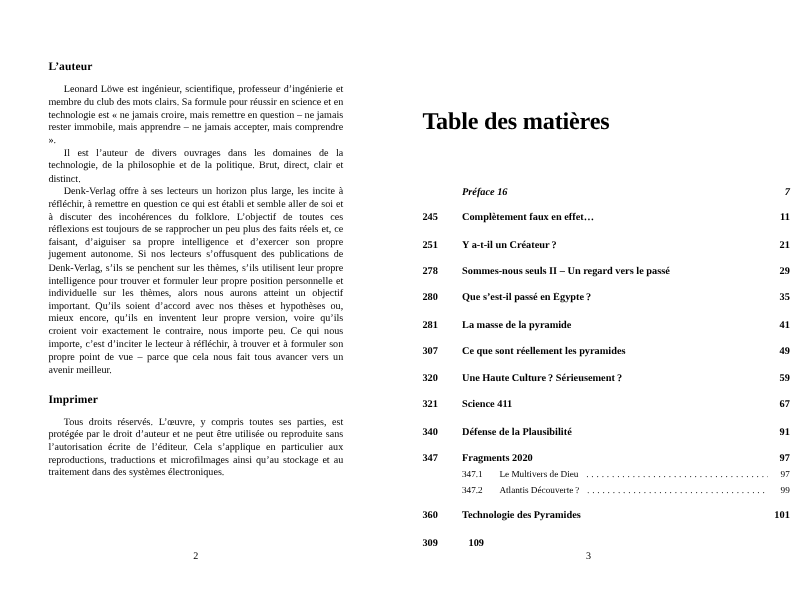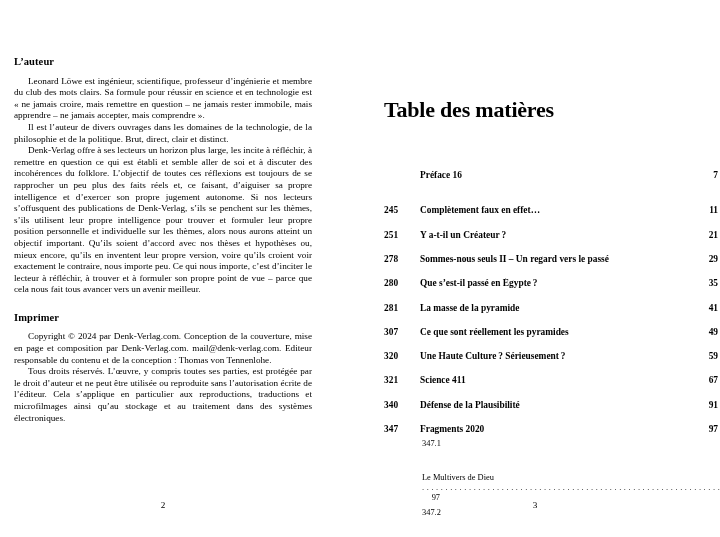--- a/index.html
+++ b/index.html
@@ -23,20 +23,21 @@
   }
   .page {
     position: relative;
     width: 360px;
     height: 537px;
     box-sizing: border-box;
     background: #ffffff;
   }
   .page-left {
     padding: 56px 48px 0 14px;
+    margin-left: 30px;
   }
   .page-right {
     padding: 56px 2px 0 24px;
   }
 
   
   h2.section-heading {
     font-size: 10.5px;
     font-weight: bold;
     margin: 0 0 7px 0;
@@ -72,21 +73,22 @@
   }
   .toc-row {
     display: flex;
     align-items: baseline;
     font-size: 9.4px;
     font-weight: bold;
     line-height: 1.2;
     margin-bottom: 13px;
   }
   .toc-row.preface {
-    margin-bottom: 24px;
+    margin-bottom: 12px;
+    font-style: italic;
   }
   .toc-num {
     width: 36px;
     flex: 0 0 36px;
     text-align: left;
   }
   .toc-label {
     flex: 1 1 auto;
     white-space: nowrap;
     overflow: hidden;
@@ -97,21 +99,20 @@
     min-width: 20px;
   }
   .toc-subrow {
     display: flex;
     align-items: baseline;
     font-size: 8.4px;
     font-weight: normal;
     line-height: 1.2;
     margin-top: 4px;
     padding-left: 36px;
-    flex-direction: column;
   }
   .toc-subnum {
     flex: 0 0 34px;
   }
   .toc-sublabel {
     flex: 0 0 auto;
     padding-right: 5px;
   }
   .leader {
     flex: 1 1 auto;
@@ -159,21 +160,20 @@
       <p class="body">Leonard Löwe est ingénieur, scientifique, professeur d’ingénierie et membre du club des mots clairs. Sa formule pour réussir en science et en technologie est « ne jamais croire, mais remettre en question – ne jamais rester immobile, mais apprendre – ne jamais accepter, mais comprendre ».</p>
       <p class="body">Il est l’auteur de divers ouvrages dans les domaines de la technologie, de la philosophie et de la politique. Brut, direct, clair et distinct.</p>
     </div>
 
     <div>
       <p class="body">Denk-Verlag offre à ses lecteurs un horizon plus large, les incite à réfléchir, à remettre en question ce qui est établi et semble aller de soi et à discuter des incohérences du folklore. L’objectif de toutes ces réflexions est toujours de se rapprocher un peu plus des faits réels et, ce faisant, d’aiguiser sa propre intelligence et d’exercer son propre jugement autonome. Si nos lecteurs s’offusquent des publications de Denk-Verlag, s’ils se penchent sur les thèmes, s’ils utilisent leur propre intelligence pour trouver et formuler leur propre position personnelle et individuelle sur les thèmes, alors nous aurons atteint un objectif important. Qu’ils soient d’accord avec nos thèses et hypothèses ou, mieux encore, qu’ils en inventent leur propre version, voire qu’ils croient voir exactement le contraire, nous importe peu. Ce qui nous importe, c’est d’inciter le lecteur à réfléchir, à trouver et à formuler son propre point de vue – parce que cela nous fait tous avancer vers un avenir meilleur.</p>
     </div>
 
     <div>
       <h2 class="section-heading gap-top">Imprimer</h2>
-      <p class="body">Copyright © 2024 par Denk-Verlag.com. Conception de la couverture, mise en page et composition par Denk-Verlag.com. mail@denk-verlag.com. Editeur responsable du contenu et de la conception : Thomas von Tennenlohe.</p>
       <p class="body">Tous droits réservés. L’œuvre, y compris toutes ses parties, est protégée par le droit d’auteur et ne peut être utilisée ou reproduite sans l’autorisation écrite de l’éditeur. Cela s’applique en particulier aux reproductions, traductions et microfilmages ainsi qu’au stockage et au traitement dans des systèmes électroniques.</p>
     </div>
 
     <div class="folio folio-left">2</div>
   </div>
 
   <div class="page page-right">
 
     <h1 class="toc-title">Table des matières</h1>
 

